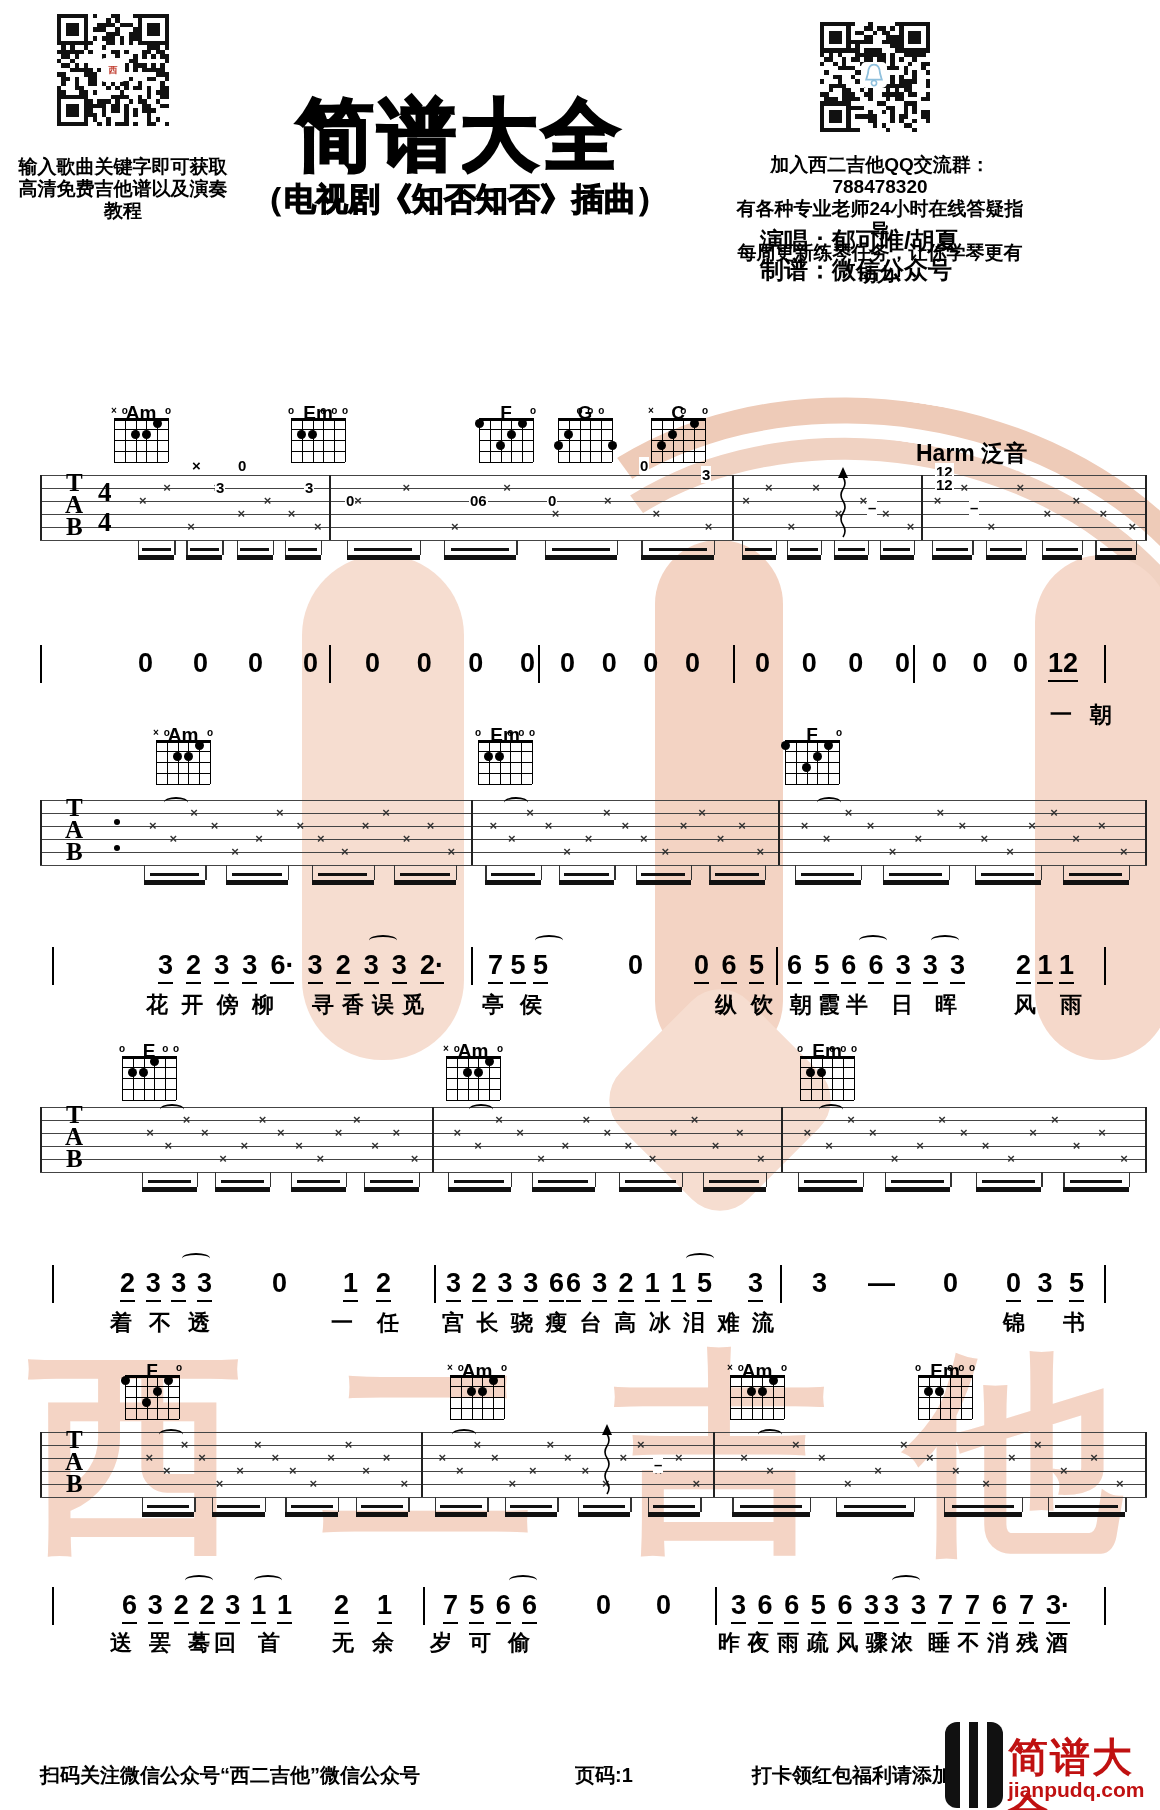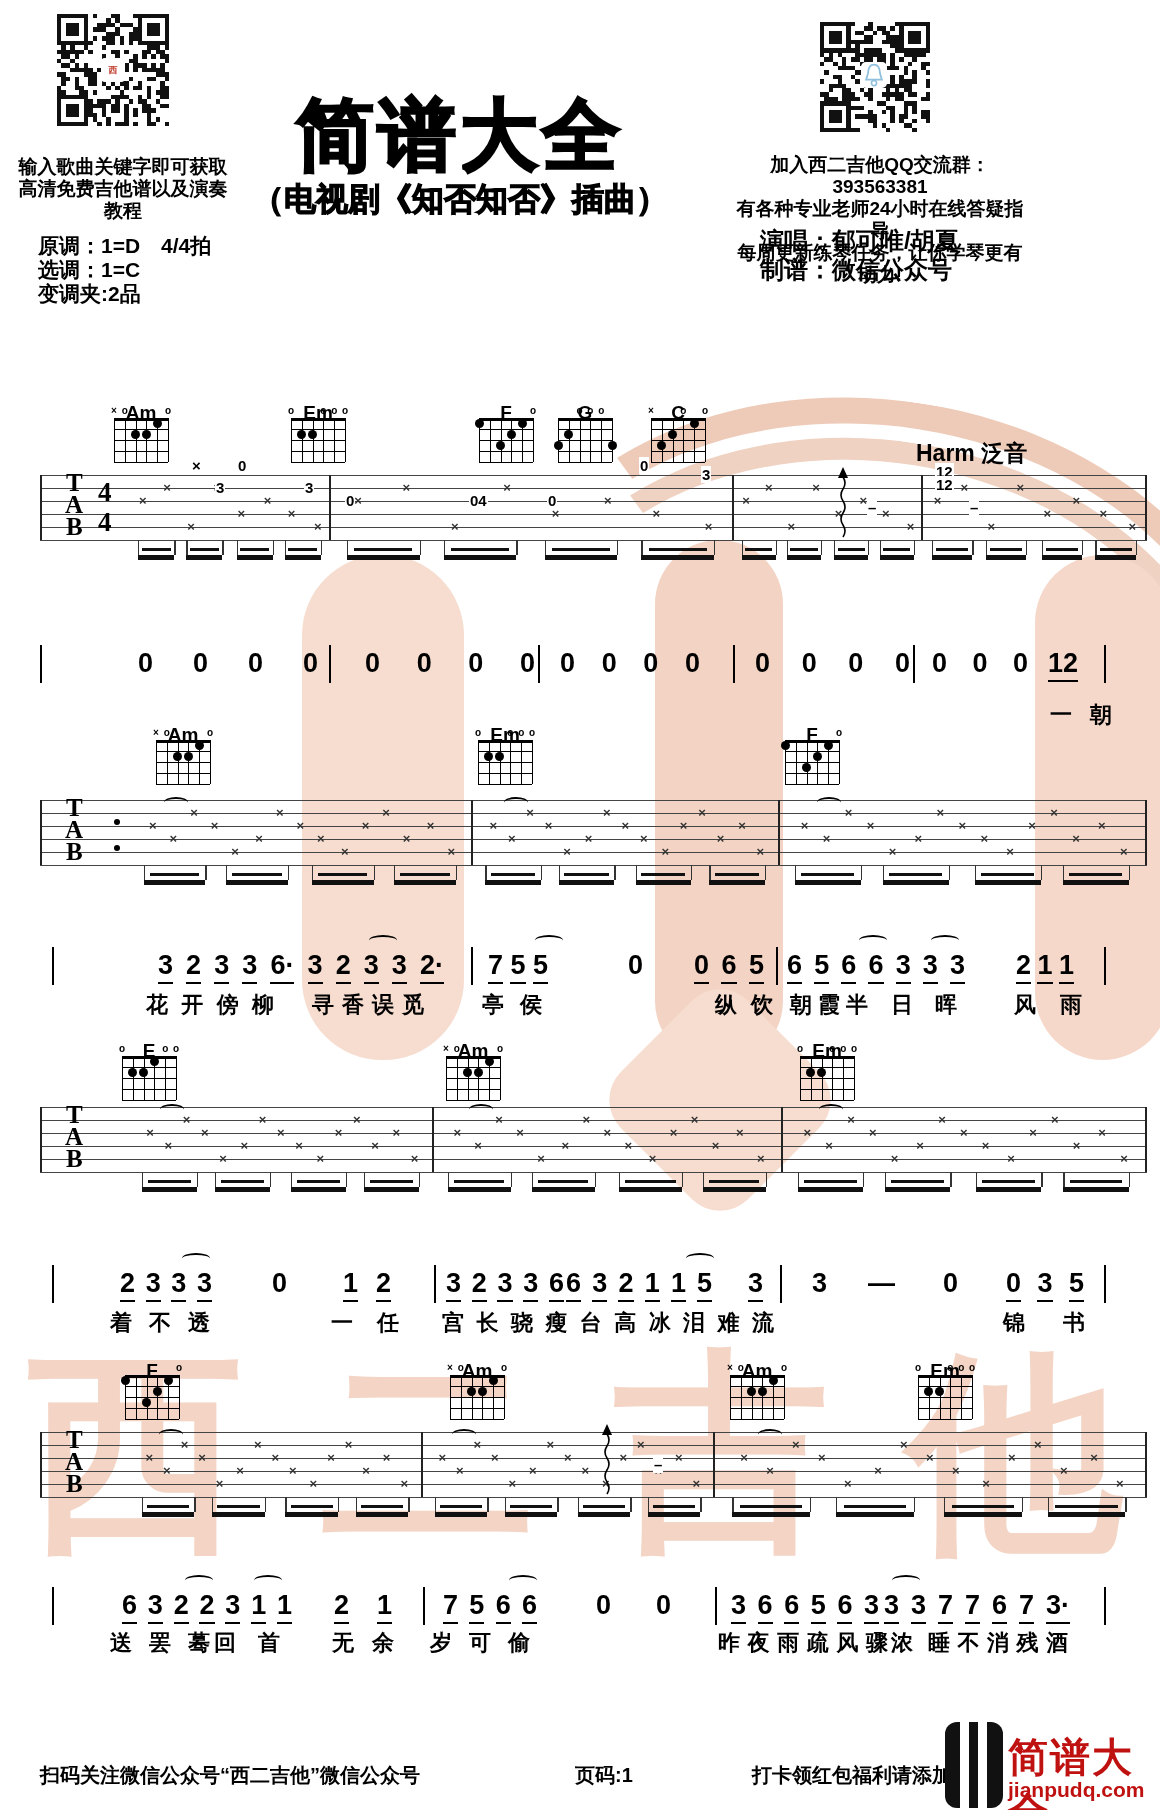--- a/index.html
+++ b/index.html
@@ -678,25 +678,20 @@
         <b class="on"></b>
         <b></b>
         <b></b>
         <b class="on"></b>
       </div>
     <div class="abs" style="left:101px;top:58px;width:24px;height:24px;background:#fff;border-radius:4px;color:#c0392b;font-size:9px;font-weight:700;text-align:center;line-height:24px;">西</div>
     <div class="abs cap" style="left:10px;top:156px;width:226px;">
       <div>输入歌曲关键字即可获取</div>
       <div>高清免费吉他谱以及演奏教程</div>
     </div>
-    <div class="abs" style="left:38px;top:234px;">
-      <div class="keyline">原调：1=D　4/4拍</div>
-      <div class="keyline">选调：1=C</div>
-      <div class="keyline">变调夹:2品</div>
-    </div>
 
     <div class="abs title" style="left:230px;top:84px;width:460px;">简谱大全</div>
     <div class="abs subtitle" style="left:190px;top:178px;width:540px;">（电视剧《知否知否》插曲）</div>
 
     <div class="abs qr" id="qr-right" style="left:820px;top:22px;width:110px;height:110px;">
         <b class="on"></b>
         <b class="on"></b>
         <b class="on"></b>
         <b class="on"></b>
         <b class="on"></b>
@@ -1321,21 +1316,21 @@
         <b></b>
         <b></b>
       </div>
     <div class="abs" style="left:861px;top:62px;width:26px;height:26px;background:#fff;border-radius:5px;">
       <svg width="26" height="26" viewBox="0 0 20 20">
           <path d="M10 2 C6.5 2 5.5 5 5.3 9 L4 13.5 H16 L14.7 9 C14.5 5 13.5 2 10 2 Z" fill="#fff" stroke="#8fc0dd" stroke-width="1.4"></path>
           <circle cx="10" cy="16.2" r="2" fill="none" stroke="#8fc0dd" stroke-width="1.2"></circle>
         </svg>
     </div>
     <div class="abs cap" style="left:730px;top:154px;width:300px;">
-      <div>加入西二吉他QQ交流群：393563381</div>
+      <div>加入西二吉他QQ交流群：788478320</div>
       <div>有各种专业老师24小时在线答疑指导</div>
       <div>每周更新练琴任务，让你学琴更有动力!</div>
     </div>
     <div class="abs credit" style="left:760px;top:226px;width:240px;">
       <div>演唱：郁可唯/胡夏</div>
       <div>制谱：微信公众号</div>
     </div>
 
     <div id="score" class="abs" style="left:0;top:0;width:1160px;height:1810px;">
         <div class="chordlabel" style="left: 106px; top: 402px;">Am</div>
@@ -1550,21 +1545,21 @@
           <div class="stem" style="left: 1042.04px; top: 65px; height: 15px;"></div>
           <div class="beam" style="left: 1055.48px; top: 80px; width: 40.32px; height: 5px;"></div>
           <div class="beam" style="left: 1059.51px; top: 73px; width: 32.256px; height: 3px;"></div>
           <div class="stem" style="left: 1055.48px; top: 65px; height: 15px;"></div>
           <div class="stem" style="left: 1095.8px; top: 65px; height: 15px;"></div>
           <div class="tabnote" style="left: 151px; top: -18.1px;">×</div>
           <div class="tabnote" style="left: 197px; top: -18.1px;">0</div>
           <div class="tabnote" style="left: 175px; top: 4px;">3</div>
           <div class="tabnote" style="left: 264px; top: 4px;">3</div>
           <div class="tabnote" style="left: 305px; top: 17px;">0</div>
-          <div class="tabnote" style="left: 429px; top: 17px;">04</div>
+          <div class="tabnote" style="left: 429px; top: 17px;">06</div>
           <div class="tabnote" style="left: 507px; top: 17px;">0</div>
           <div class="tabnote" style="left: 599px; top: -18.1px;">0</div>
           <div class="tabnote" style="left: 661px; top: -9px;">3</div>
           <div class="tabnote" style="left: 827px; top: 23.5px;">–</div>
           <div class="tabnote" style="left: 895px; top: -11.6px;">12</div>
           <div class="tabnote" style="left: 895px; top: 1.4px;">12</div>
           <div class="tabnote" style="left: 929px; top: 23.5px;">–</div>
           <div style="position: absolute; left: 797px; top: -10px;"><svg width="12" height="80" viewBox="0 0 12 80">
               <path d="M6 12 Q10 18 6 24 Q2 30 6 36 Q10 42 6 48 Q2 54 6 60 Q10 66 6 72" fill="none" stroke="#000" stroke-width="1.6"></path>
               <path d="M6 2 L11 13 L1 13 Z" fill="#000"></path>

